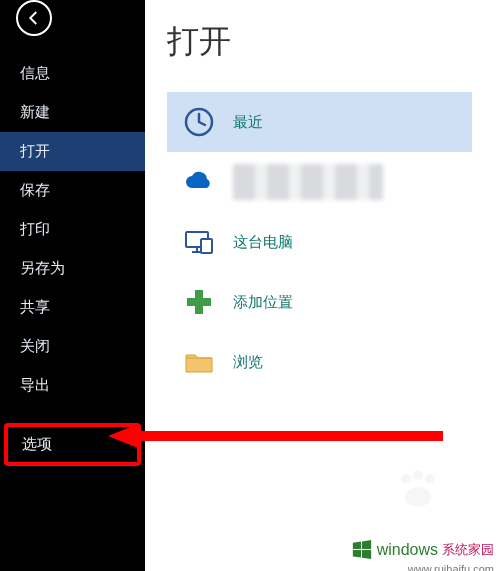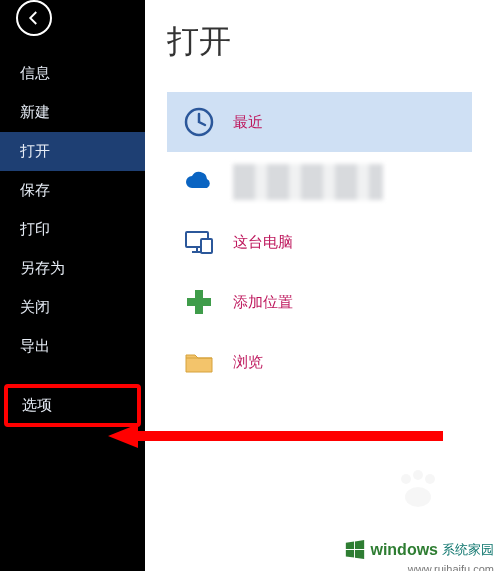--- a/index.html
+++ b/index.html
@@ -74,21 +74,21 @@
     .location-item.selected {
       background: #cfe0f4;
     }
     .loc-icon {
       width: 32px; height: 32px;
       display: flex; align-items: center; justify-content: center;
       flex-shrink: 0;
     }
     .loc-label {
       font-size: 15px;
-      color: #be185d;
+      color: #0f766e;
     }
     .blurred {
       width: 150px; height: 36px;
       background: repeating-linear-gradient(90deg, #d8dadd 0 22px, #f0f1f2 22px 34px);
       filter: blur(2px);
     }
     .arrow-annot {
       position: absolute;
       top: 422px;
       left: 108px;
@@ -100,24 +100,24 @@
       bottom: 10px;
       display: flex;
       align-items: center;
       gap: 4px;
       pointer-events: none;
     }
     .wm-flag {
       width: 22px; height: 22px;
     }
     .wm-text1 {
-      font-size: 16px; font-weight: 700; color: #2e7d32;
+      font-size: 16px; font-weight: 400; color: #2e7d32;
     }
     .wm-text2 {
-      font-size: 13px; color: #0f766e;
+      font-size: 13px; color: #be185d;
     }
     .wm-url {
       position: absolute;
       right: 6px;
       bottom: -4px;
       font-size: 11px;
       color: #777;
     }
     .paw {
       position: absolute;
@@ -135,20 +135,21 @@
       <svg viewBox="0 0 24 24" fill="none" stroke="#fff" stroke-width="2.5">
           <path d="M15 4 L7 12 L15 20"></path>
         </svg>
     </div>
     <div class="sidebar-item"><span>信息</span></div>
     <div class="sidebar-item"><span>新建</span></div>
     <div class="sidebar-item active"><span>打开</span></div>
     <div class="sidebar-item"><span>保存</span></div>
     <div class="sidebar-item"><span>打印</span></div>
     <div class="sidebar-item"><span>另存为</span></div>
+    <div class="sidebar-item"><span>共享</span></div>
     <div class="sidebar-item"><span>关闭</span></div>
     <div class="sidebar-item"><span>导出</span></div>
     <div class="sidebar-gap"></div>
     <div class="options-highlight"><span>选项</span></div>
   </div>
 
   <div class="main">
     <h1 class="page-title">打开</h1>
 
     <div class="location-list">

